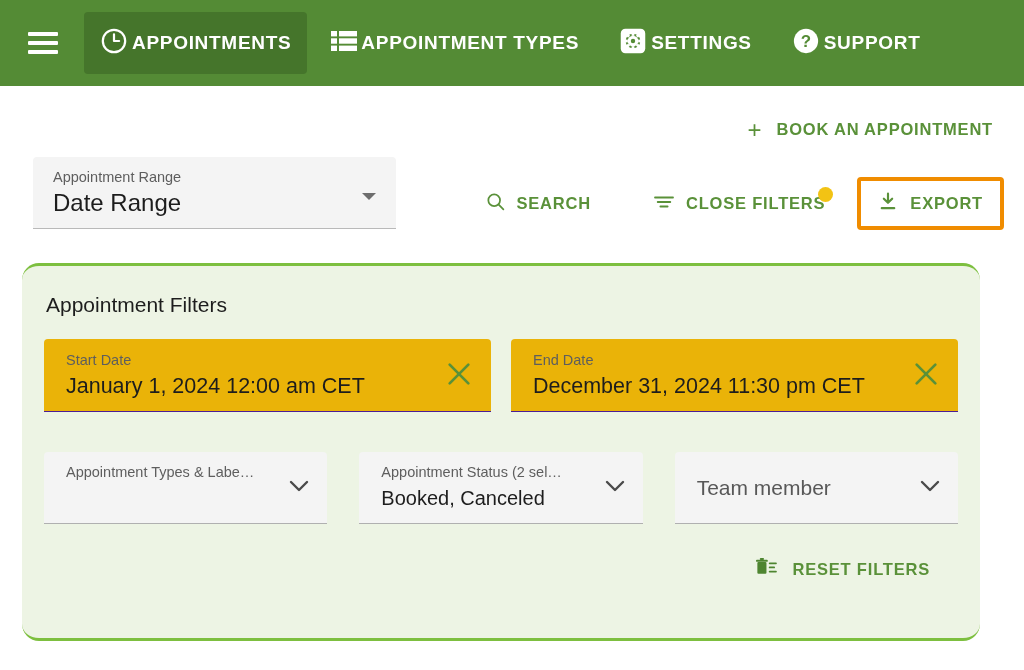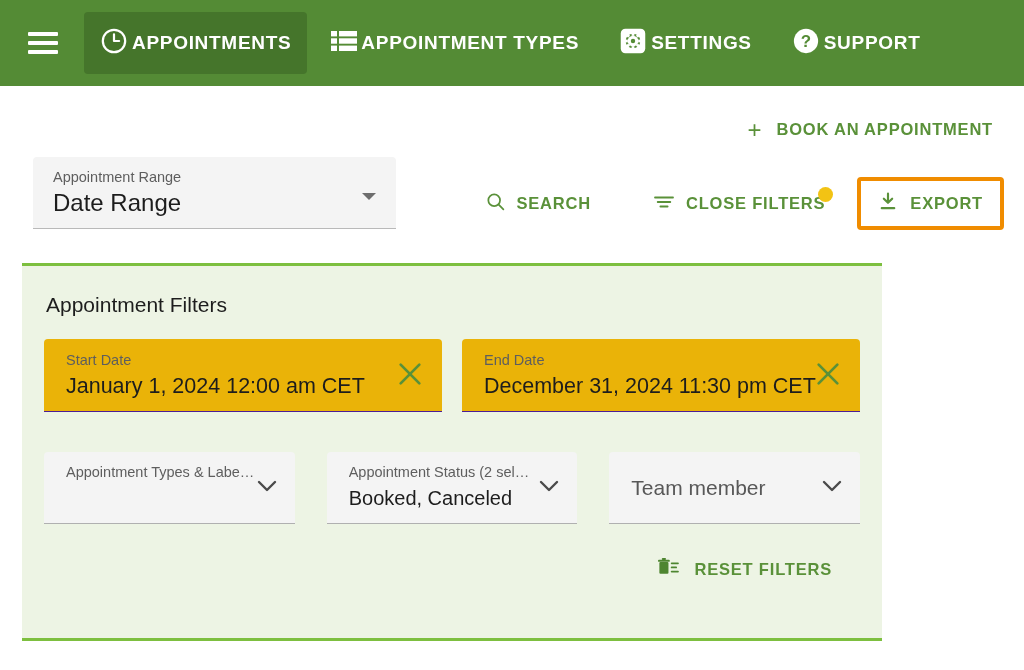--- a/index.html
+++ b/index.html
@@ -187,28 +187,29 @@
     font-family: inherit;
     cursor: pointer;
     padding: 10px 17px;
     margin-left: 22px;
     white-space: nowrap;
   }
 
   
   .filters-panel {
     margin: 33px 0 0 22px;
-    width: 860px;
+    width: 958px;
     height: 378px;
     box-sizing: border-box;
     background: #EDF4E4;
     border-top: 3px solid #7DBF3F;
     border-bottom: 3px solid #7DBF3F;
     padding: 27px 22px 8px 22px;
     position: relative;
+    border-radius: 17px;
   }
   .panel-title {
     font-size: 21px;
     color: #1d1d1d;
     margin: 0 0 22px 2px;
     font-weight: normal;
   }
   .date-row {
     display: flex;
     gap: 20px;

